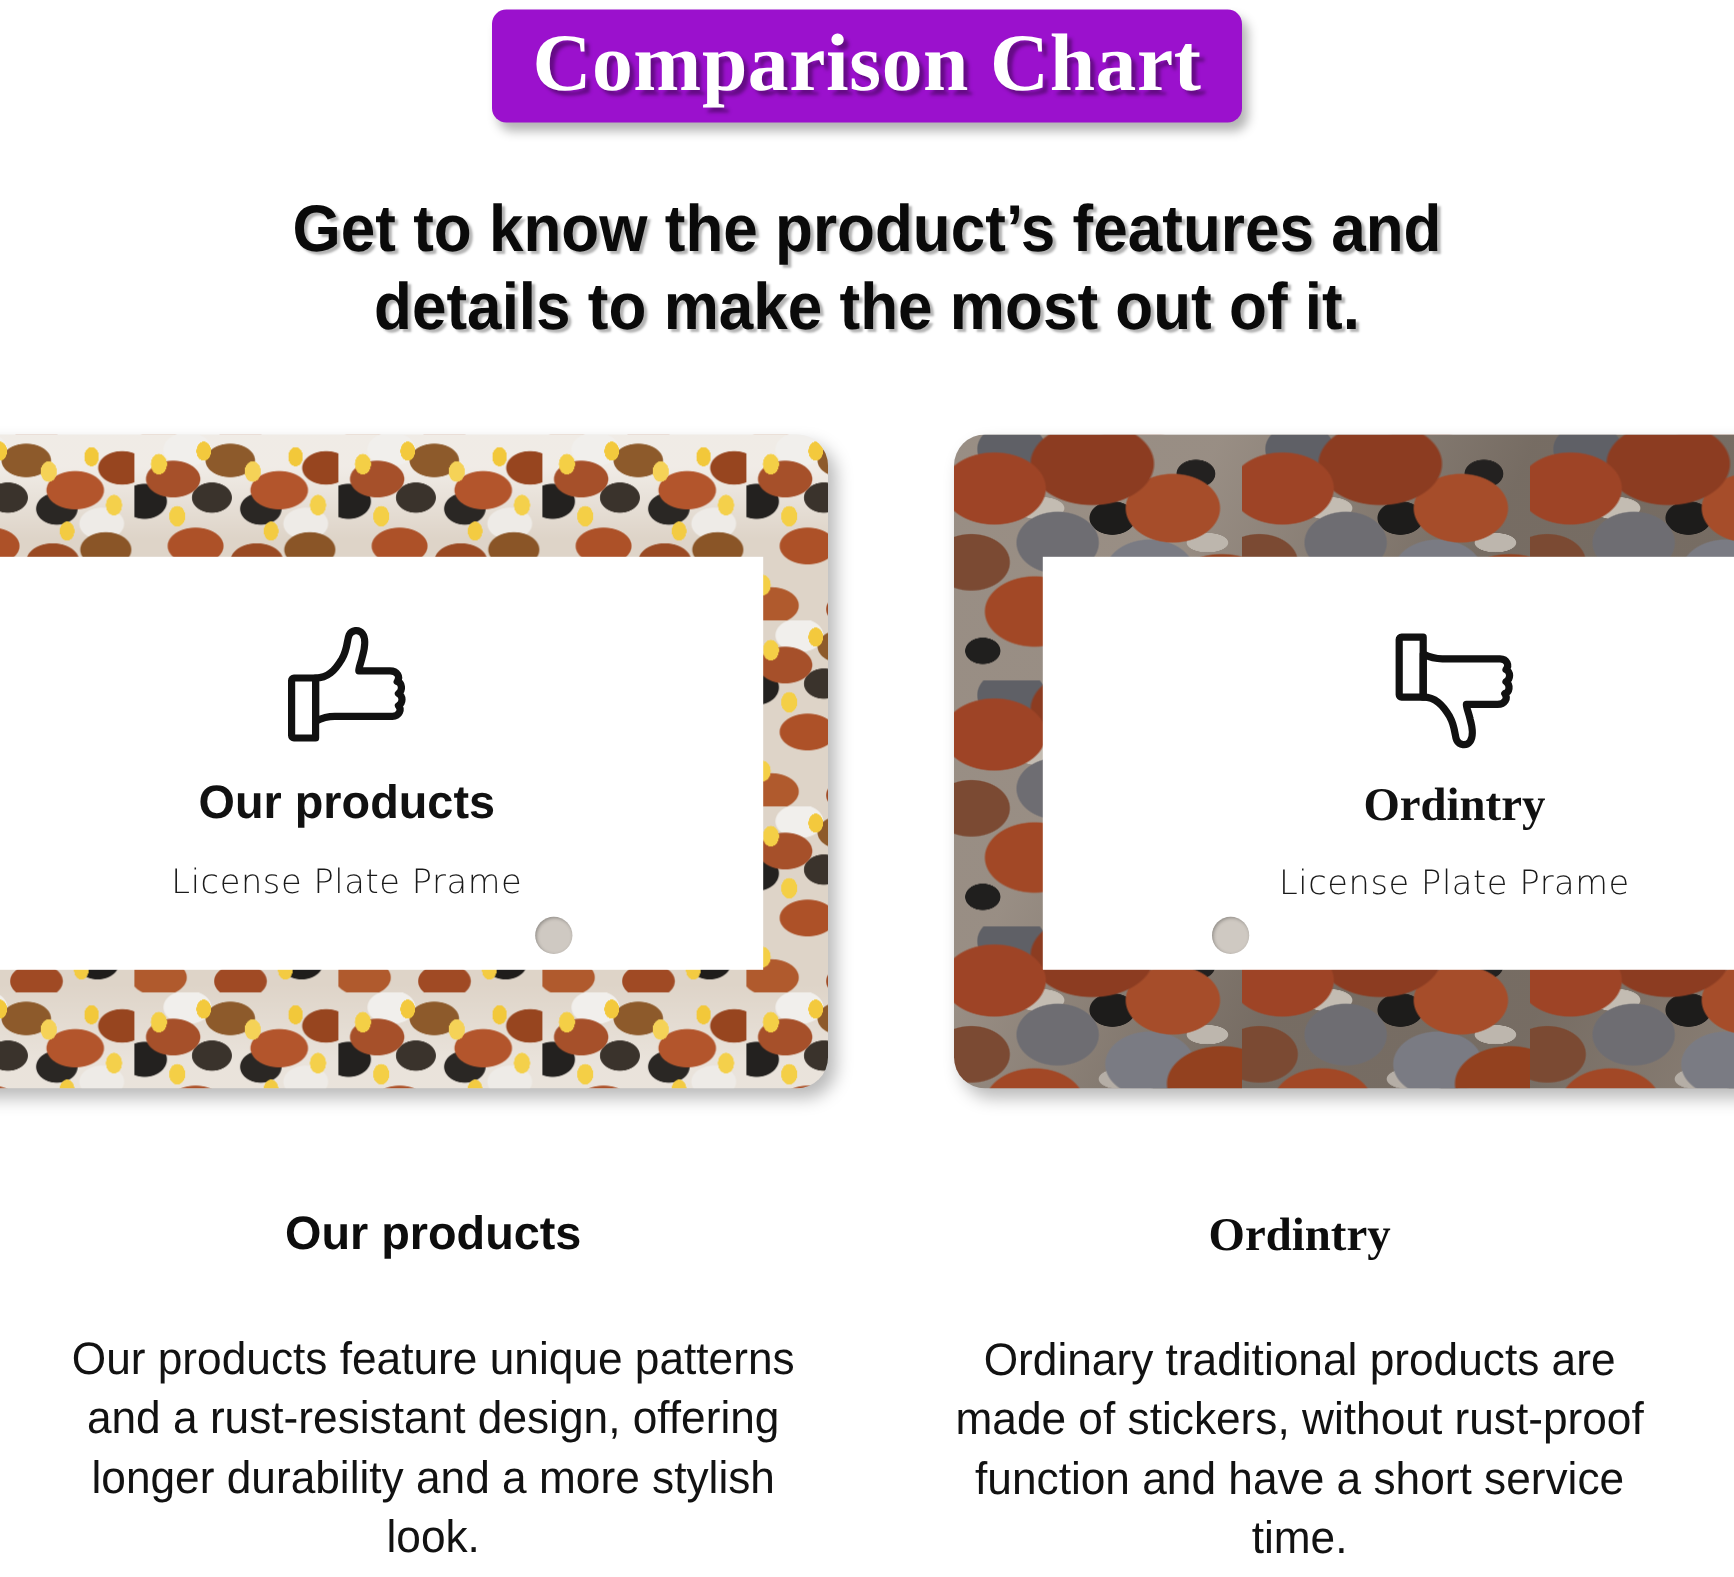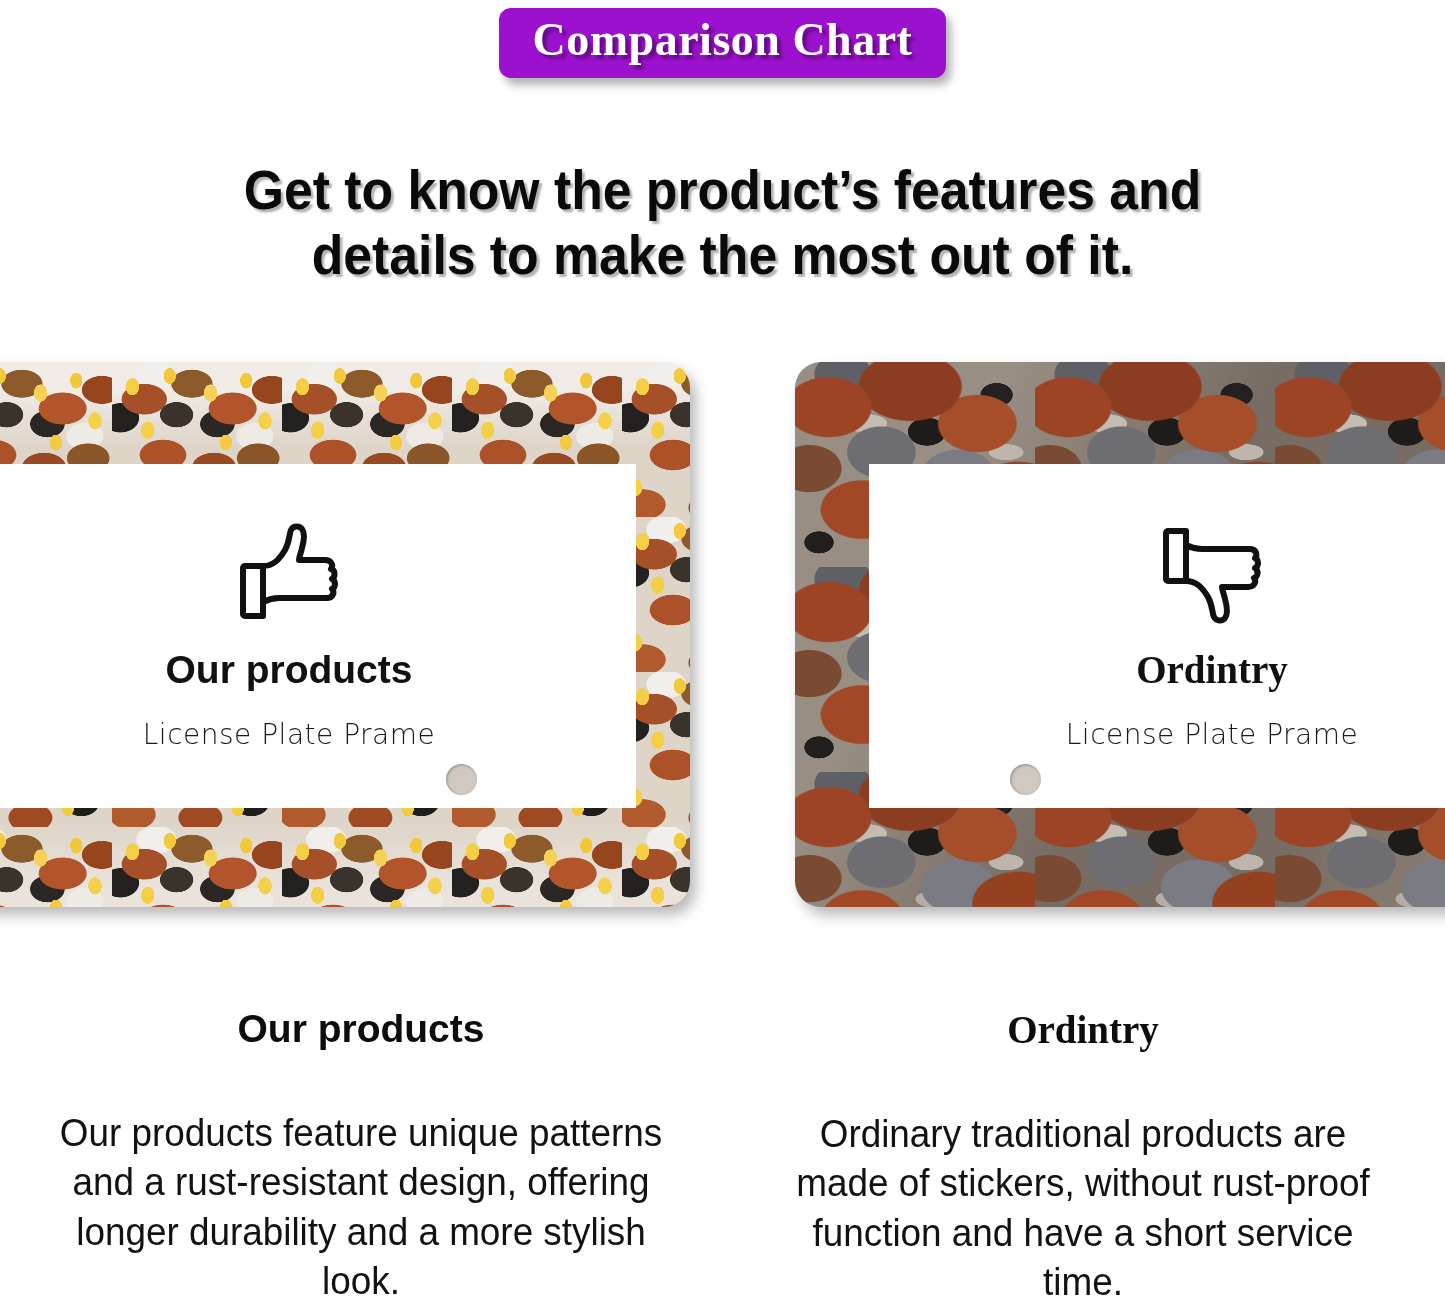--- a/index.html
+++ b/index.html
@@ -27,21 +27,21 @@
   }
   .banner {
     background: #9b11cd;
     border-radius: 12px;
     padding: 6px 34px 12px 34px;
     box-shadow: 5px 7px 9px rgba(0,0,0,0.30);
   }
   .banner-title {
     font-family: "Liberation Serif", "DejaVu Serif", serif;
     font-weight: bold;
-    font-size: 46px;
+    font-size: 68px;
     line-height: 1.12;
     color: #ffffff;
     letter-spacing: 0.5px;
     text-shadow: 4px 4px 3px rgba(0,0,0,0.35);
     white-space: nowrap;
   }
 
   
   .subtitle {
     position: absolute;

